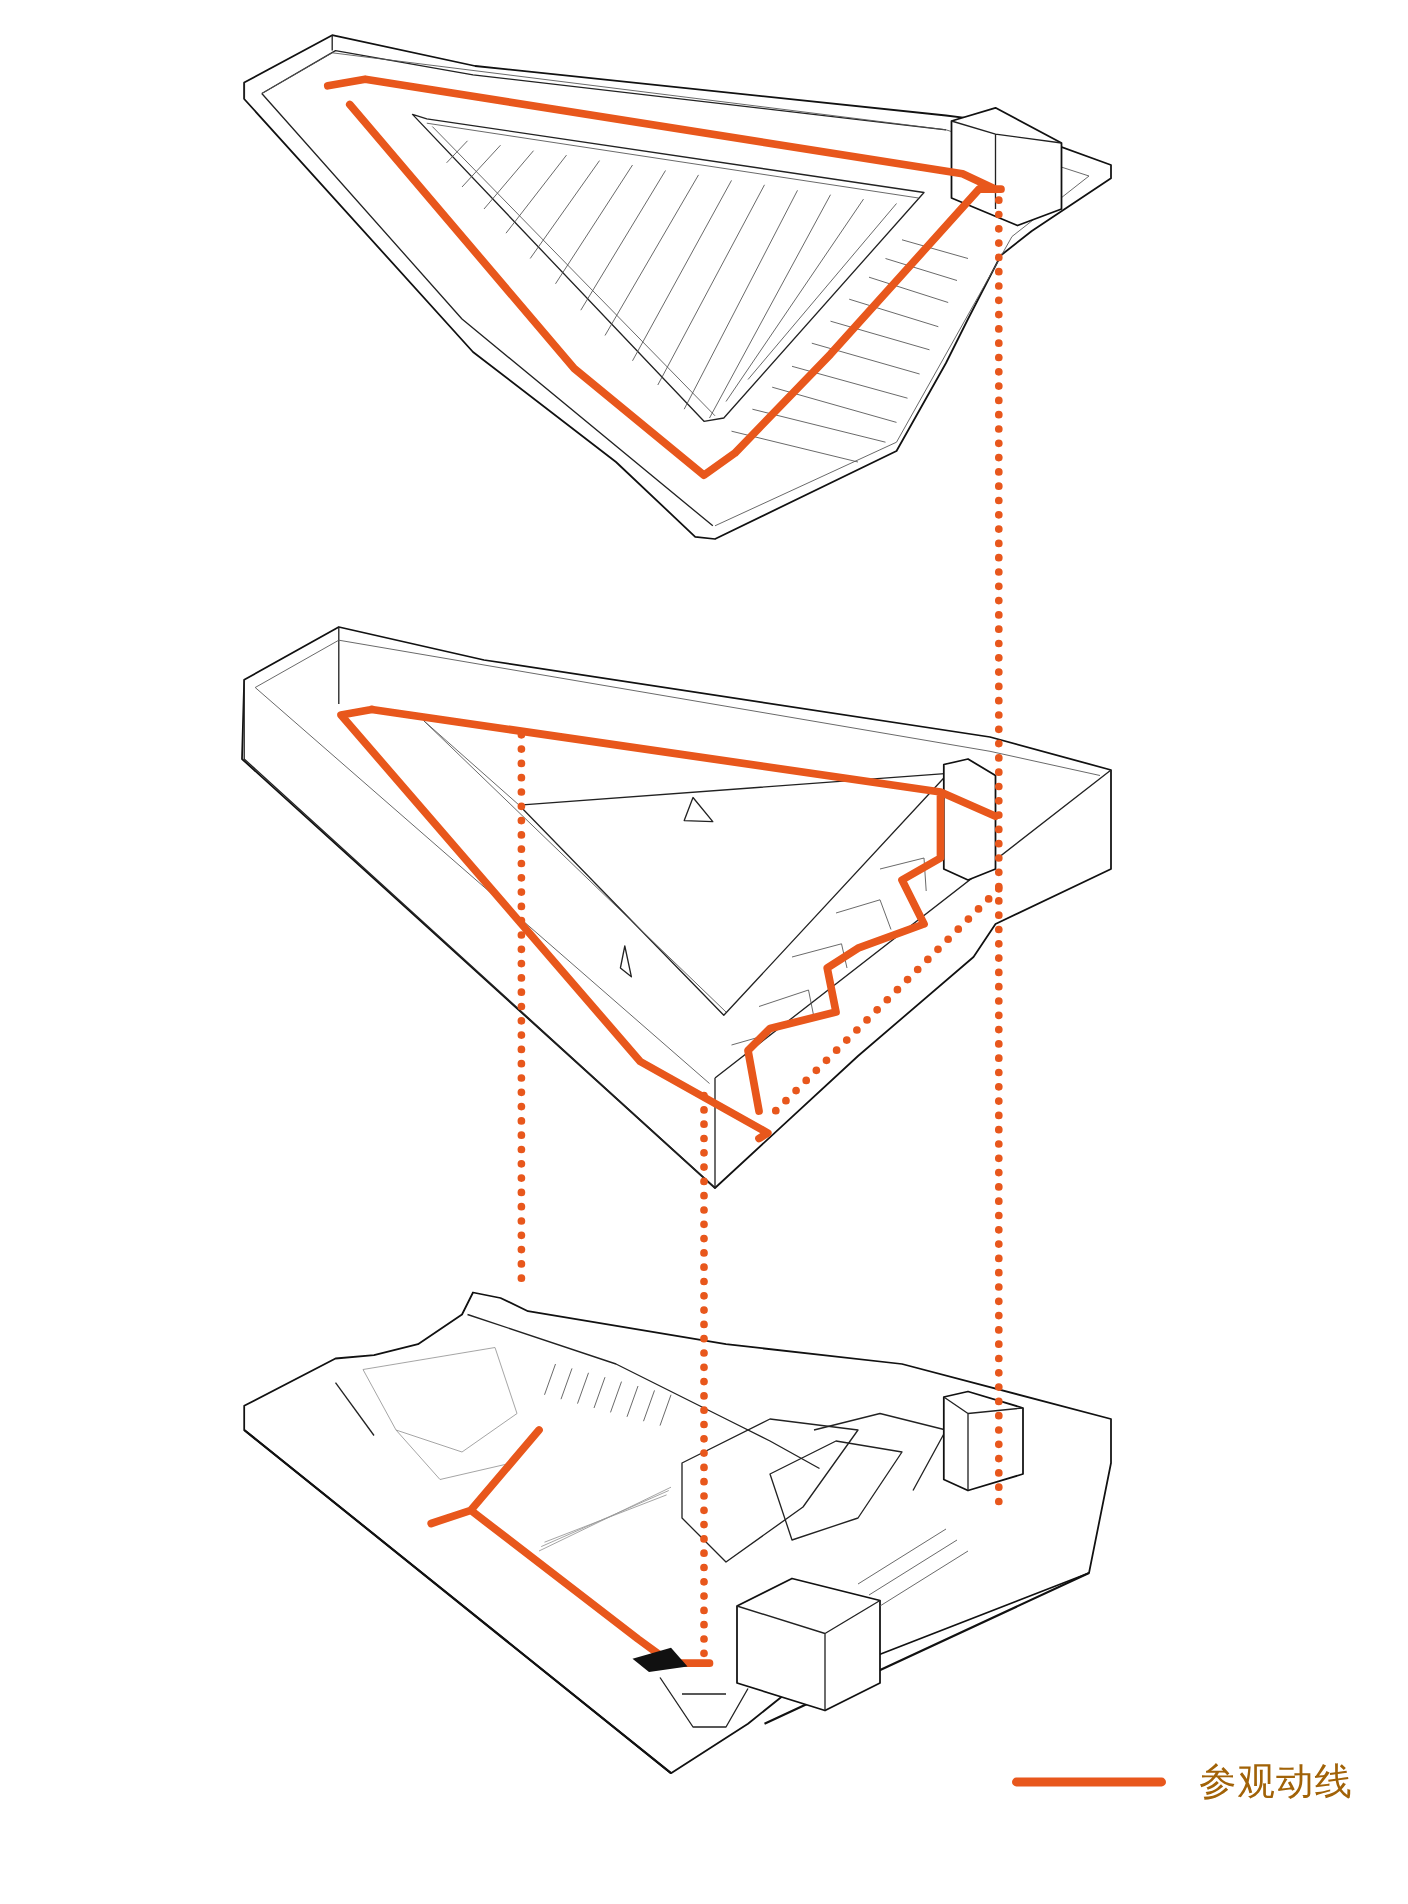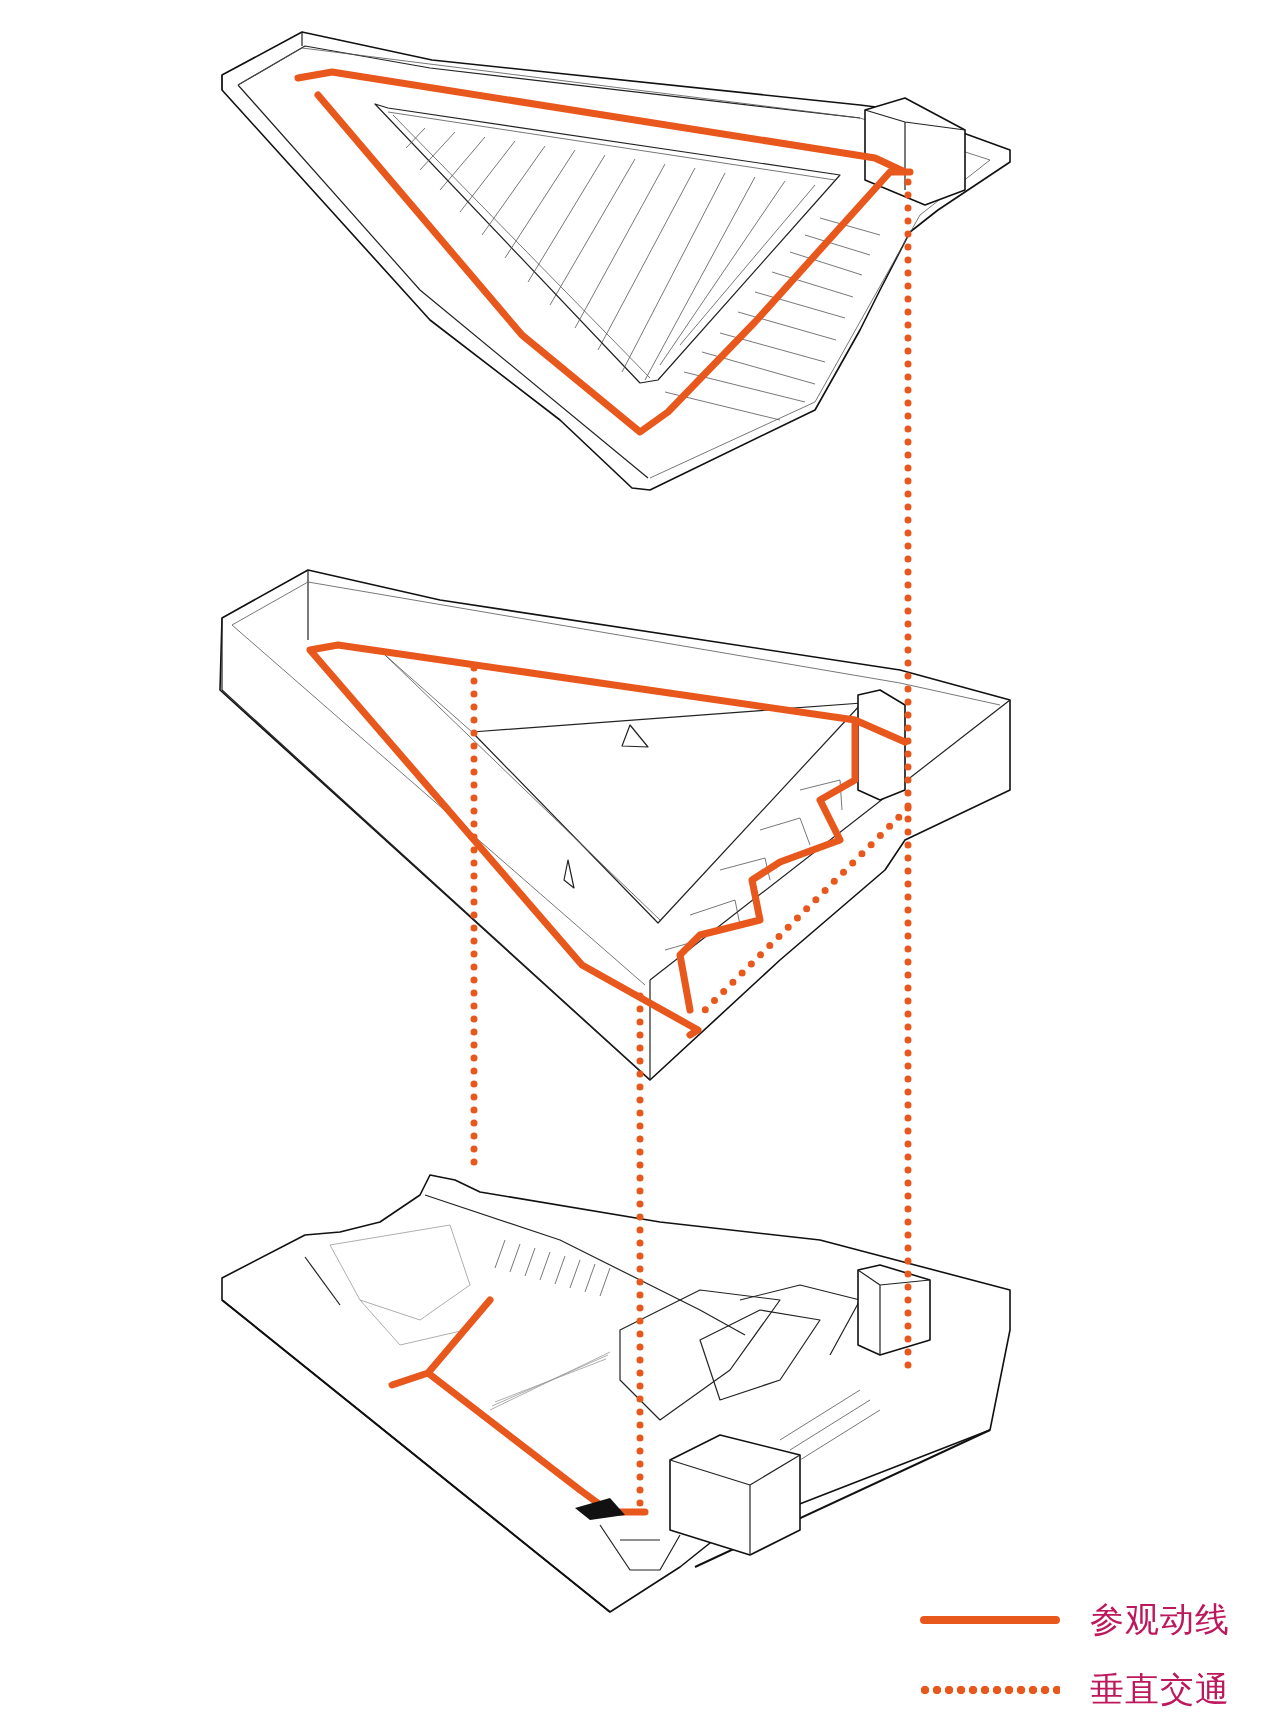--- a/index.html
+++ b/index.html
@@ -9,21 +9,21 @@
   .ln   { fill: none; stroke: #222; stroke-width: 1.2; stroke-linejoin: round; }
   .lnH  { fill: none; stroke: #111; stroke-width: 2; stroke-linejoin: round; }
   .lnT  { fill: none; stroke: #555; stroke-width: 0.8; }
   .lnG  { fill: none; stroke: #999; stroke-width: 0.8; }
   .slab { fill: #fff; stroke: #111; stroke-width: 1.6; stroke-linejoin: round; }
   .route { fill: none; stroke-width: 7; stroke-linecap: round; stroke-linejoin: round; }
   .vert  { fill: none; stroke-width: 7; stroke-linecap: round; stroke-dasharray: 0 13; }
   .legend { position: absolute; left: 920px; top: 1585px; width: 340px; }
   .legend-row { display: flex; align-items: center; height: 70px; }
   .legend-swatch { width: 140px; height: 14px; position: relative; margin-right: 30px; }
-  .legend-label { font-size: 34px; color: #be185d; letter-spacing: 1px;
+  .legend-label { font-size: 34px; color: #a16207; letter-spacing: 1px;
                   font-family: "DejaVu Sans", sans-serif; }
   .sw-solid { position: absolute; left: 0; right: 0; top: 3px; height: 8px; border-radius: 4px; }
   .sw-dots  { position: absolute; left: 0; right: 0; top: 3px; height: 8px;
               background-size: 12px 8px; background-repeat: repeat-x; }
 </style>
 </head>
 <body>
 
 <svg id="diagram" viewBox="0 0 1280 1731" xmlns="http://www.w3.org/2000/svg">
 
@@ -148,19 +148,13 @@
   </g>
 </svg>
 
 <div class="legend">
   <div class="legend-row">
     <div class="legend-swatch">
       <div class="sw-solid" style="background:#E8571C;"></div>
     </div>
     <span class="legend-label">参观动线</span>
   </div>
-  <div class="legend-row">
-    <div class="legend-swatch">
-      <div class="sw-dots" style="background-image: radial-gradient(circle at 5px 4px, #E8571C 4px, transparent 4.5px);"></div>
-    </div>
-    <span class="legend-label">垂直交通</span>
-  </div>
 </div>
 
 </body></html>

